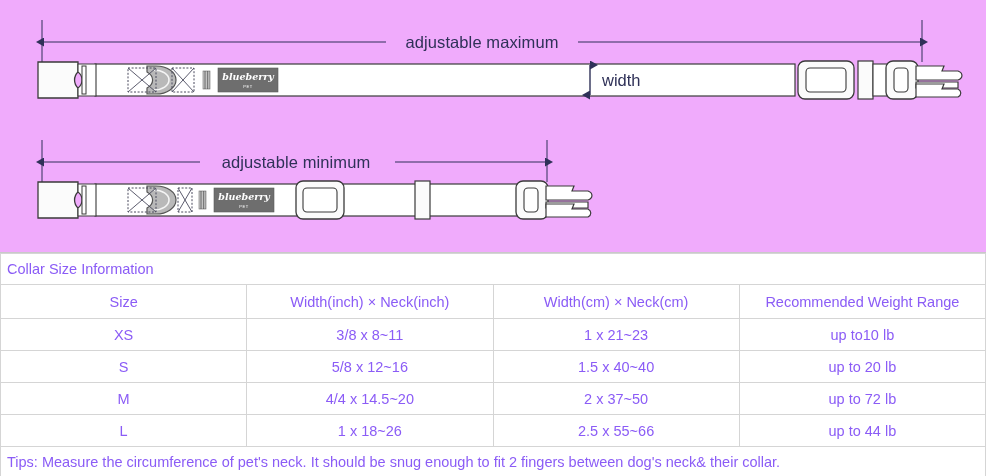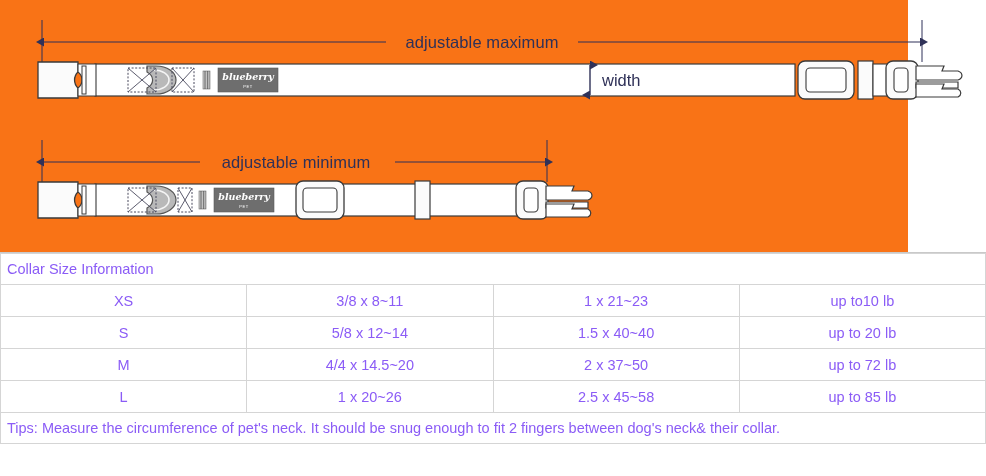--- a/index.html
+++ b/index.html
@@ -20,23 +20,23 @@
     width: 986px;
     height: 476px;
     background: #ffffff;
   }
 
   
   #diagram-area {
     position: absolute;
     left: 0;
     top: 0;
-    width: 908px;
+    width: 986px;
     height: 252px;
-    background: #f97316;
+    background: #f0abfc;
   }
   #diagram-svg {
     position: absolute;
     left: 0;
     top: 0;
     display: block;
   }
 
   .dim-label {
     font-family: "Liberation Sans", sans-serif;
@@ -263,43 +263,49 @@
       </g>
     </svg>
   </div>
 
   <div id="table-area">
     <table class="size-table">
       <tbody>
         <tr>
           <td class="title-cell" colspan="4">Collar Size Information</td>
         </tr>
+        <tr class="header-row">
+          <td class="col-size">Size</td>
+          <td class="col-inch">Width(inch)  ×  Neck(inch)</td>
+          <td class="col-cm">Width(cm)  ×  Neck(cm)</td>
+          <td class="col-weight">Recommended Weight Range</td>
+        </tr>
         <tr class="data-row">
           <td class="col-size">XS</td>
           <td class="col-inch">3/8 x 8~11</td>
           <td class="col-cm">1 x 21~23</td>
           <td class="col-weight">up to10 lb</td>
         </tr>
         <tr class="data-row">
           <td class="col-size">S</td>
-          <td class="col-inch">5/8 x 12~14</td>
+          <td class="col-inch">5/8 x 12~16</td>
           <td class="col-cm">1.5 x 40~40</td>
           <td class="col-weight">up to 20 lb</td>
         </tr>
         <tr class="data-row">
           <td class="col-size">M</td>
           <td class="col-inch">4/4 x 14.5~20</td>
           <td class="col-cm">2 x 37~50</td>
           <td class="col-weight">up to 72 lb</td>
         </tr>
         <tr class="data-row">
           <td class="col-size">L</td>
-          <td class="col-inch">1 x 20~26</td>
-          <td class="col-cm">2.5 x 45~58</td>
-          <td class="col-weight">up to 85 lb</td>
+          <td class="col-inch">1 x 18~26</td>
+          <td class="col-cm">2.5 x 55~66</td>
+          <td class="col-weight">up to 44 lb</td>
         </tr>
         <tr>
           <td class="tips-cell" colspan="4">Tips: Measure the circumference of pet's neck. It should be snug enough to fit 2 fingers between dog's neck&amp; their collar.</td>
         </tr>
       </tbody>
     </table>
   </div>
 
 </div>
 

